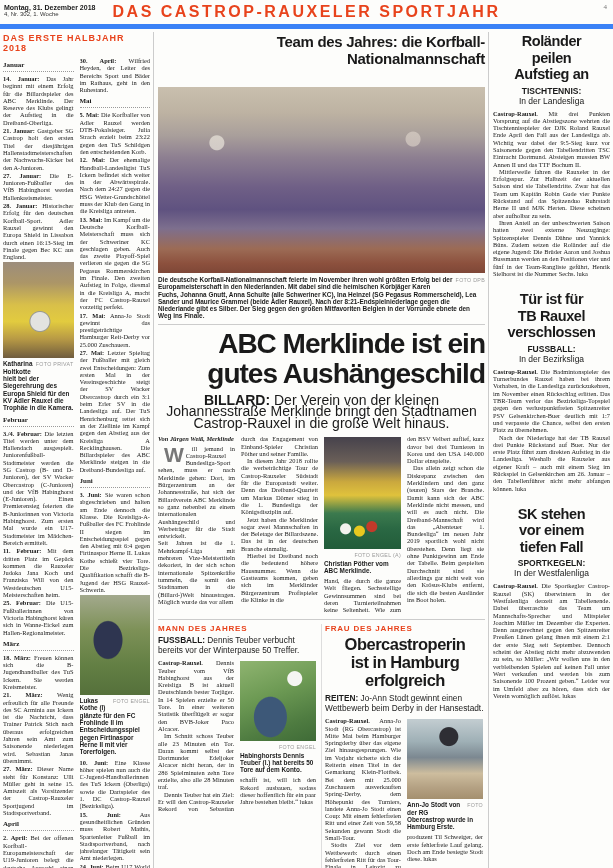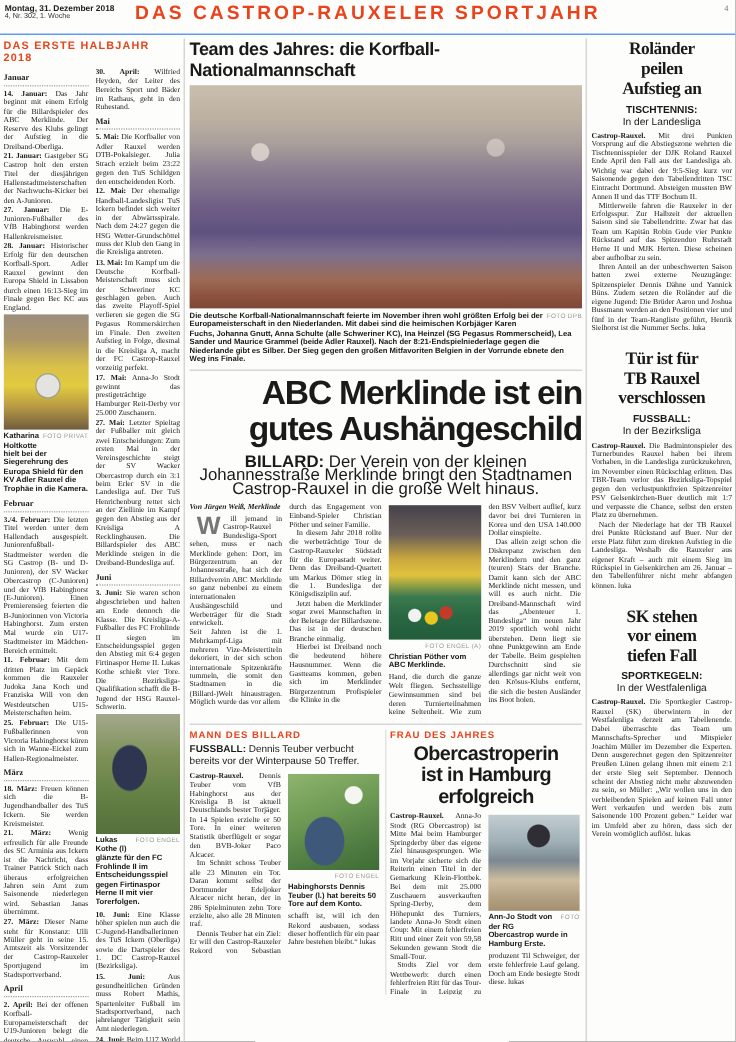--- a/index.html
+++ b/index.html
@@ -3,21 +3,21 @@
 <meta charset="utf-8">
 <style>
   * { margin:0; padding:0; box-sizing:border-box; }
   html,body { background:#888; }
   .page {
     position:relative; width:613px; height:868px; margin:0 auto;
     background:#fdfdfb; color:#1a1a1a; overflow:hidden;
     font-family:"Liberation Serif", serif;
   }
   
-  .hdr { position:absolute; left:0; top:0; width:613px; height:29px; border-bottom:1px solid #3b82f6; }
+  .hdr { position:absolute; left:0; top:0; width:613px; height:29px; border-bottom:5px solid #3b82f6; }
   .dateblock { position:absolute; left:4px; top:4px; font-family:"Liberation Sans",sans-serif; }
   .d1 { font-size:7px; font-weight:bold; }
   .d2 { font-size:6px; color:#333; }
   .masthead {
     position:absolute; left:0; right:0; top:3px; text-align:center;
     font-family:"Liberation Sans",sans-serif; font-weight:bold;
     font-size:16px; letter-spacing:2.5px; color:#e8431c;
   }
   .corner { position:absolute; right:6px; top:3px; font-size:7px; color:#777; }
   
@@ -59,21 +59,21 @@
     radial-gradient(circle at 55% 22%, #2e2e34 0 9px, rgba(0,0,0,0) 10px),
     linear-gradient(180deg,#c3cdd1 0%,#9fb0b6 28%,#7c8891 48%,#cdbd9e 68%,#b5a284 85%,#a4906f 100%); }
   
   .cap { font-family:"Liberation Sans",sans-serif; font-weight:bold; font-size:6.4px;
     line-height:7.3px; text-align:left; margin-bottom:3px; }
   .credit { font-weight:normal; font-size:5.3px; color:#999; letter-spacing:.3px;
     float:right; margin-left:3px; margin-top:1px; }
   
   .center { position:absolute; left:158px; top:33px; width:327px; }
   h1 { font-family:"Liberation Sans",sans-serif; font-size:15px; letter-spacing:-.3px;
-    margin-bottom:4px; }
+    margin-bottom:20px;text-align:right; }
   .cap-team { font-size:6.4px; }
   .hrule { height:1px; background:#ccc; margin:4px 0; }
   h2 { font-family:"Liberation Sans",sans-serif; font-size:28px; line-height:30px;
     letter-spacing:-1px; text-align:right; white-space:pre-line; margin:4px 0 6px; }
   .subhead { font-family:"Liberation Sans",sans-serif; font-size:14px; line-height:11.5px;
     text-align:center; margin-bottom:6px; }
   .subhead b { font-weight:bold; }
   .bodyrow { display:flex; gap:6px; height:180px; overflow:hidden; }
   .bcol { width:77px; }
   .byline { font-size:6.4px; font-weight:bold; font-style:italic; margin-bottom:2px; }
@@ -90,21 +90,21 @@
     letter-spacing:.8px; color:#e8431c; margin-bottom:2px; }
   h3 { font-family:"Liberation Sans",sans-serif; font-size:16.5px; line-height:18px;
     letter-spacing:-.5px; text-align:center; white-space:pre-line; margin-bottom:4px; }
   .subhead2 { font-family:"Liberation Sans",sans-serif; font-size:8.3px; line-height:10px;
     text-align:left; margin-bottom:4px; }
   .fcols { display:flex; gap:6px; height:152px; overflow:hidden; }
   .fcol { width:76px; }
   
   .railcol { position:absolute; left:493px; top:33px; width:117px; height:835px; overflow:hidden; }
   .rail-art { margin-bottom:14px; }
-  .rail-art h4 { font-family:Liberation Serif, serif; font-size:14.5px; line-height:16.5px;
+  .rail-art h4 { font-family:Liberation Sans, sans-serif; font-size:14.5px; line-height:16.5px;
     letter-spacing:-.4px; text-align:center; white-space:pre-line; margin-bottom:3px; }
   .rail-kicker { font-family:"Liberation Sans",sans-serif; font-size:8.5px; line-height:10px;
     text-align:center; margin-bottom:4px; }
   .rail-kicker .l1 { font-weight:bold; display:block; }
 </style>
 </head>
 <body>
 
 <div class="page">
 
@@ -215,21 +215,21 @@
             <p class="jp">den BSV Velbert auflief, kurz davor bei drei Turnieren in Korea und den USA 140.000 Dollar einspielte.</p>
             <p class="jp">Das allein zeigt schon die Diskrepanz zwischen den Merklindern und den ganz (teuren) Stars der Branche. Damit kann sich der ABC Merklinde nicht messen, und will es auch nicht. Die Dreiband-Mannschaft wird das „Abenteuer 1. Bundesliga“ im neuen Jahr 2019 sportlich wohl nicht überstehen. Denn liegt sie ohne Punktgewinn am Ende der Tabelle. Beim gespielten Durchschnitt sind sie allerdings gar nicht weit von den Krösus-Klubs entfernt, die sich die besten Ausländer ins Boot holen.</p>
           </div>
       </div>
     </div>
 
     <div class="hrule"></div>
 
     <div class="bottomrow">
       <section class="feature">
-        <div class="kicker">MANN DES BILLARD</div>
+        <div class="kicker">MANN DES JAHRES</div>
         <p class="subhead2"><b>FUSSBALL:</b> <span>Dennis Teuber verbucht bereits vor der Winterpause 50 Treffer.</span></p>
         <div class="fcols">
           <div class="fcol">
             <div class="jlist">
                 <p class="jp"><b>Castrop-Rauxel.</b> Dennis Teuber vom VfB Habinghorst aus der Kreisliga B ist aktuell Deutschlands bester Torjäger. In 14 Spielen erzielte er 50 Tore. In einer weiteren Statistik überflügelt er sogar den BVB-Joker Paco Alcacer.</p>
                 <p class="jp">Im Schnitt schoss Teuber alle 23 Minuten ein Tor. Daran kommt selbst der Dortmunder Edeljoker Alcacer nicht heran, der in 286 Spielminuten zehn Tore erzielte, also alle 28 Minuten traf.</p>
                 <p class="jp">Dennis Teuber hat ein Ziel: Er will den Castrop-Rauxeler Rekord von Sebastian Purchla (FC Castrop-Rauxel) knacken. „Mir fehlen dazu noch 13 Tore. Das sieht gut aus“, so der 26-jährige Habinghorster Angreifer. „Wenn das ge-</p>
               </div>
           </div>
           <div class="fcol">
@@ -240,20 +240,21 @@
               </div>
           </div>
         </div>
       </section>
       <div class="vdiv"></div>
       <section class="feature">
         <div class="kicker">FRAU DES JAHRES</div>
         <h3>Obercastroperin
 ist in Hamburg
 erfolgreich</h3>
+        <p class="subhead2"><b>REITEN:</b> <span>Jo-Ann Stodt gewinnt einen Wettbewerb beim Derby in der Hansestadt.</span></p>
         <div class="fcols">
           <div class="fcol">
             <div class="jlist">
                 <p class="jp"><b>Castrop-Rauxel.</b> Anna-Jo Stodt (RG Obercastrop) ist Mitte Mai beim Hamburger Springderby über das eigene Ziel hinausgesprungen. Wie im Vorjahr sicherte sich die Reiterin einen Titel in der Gemarkung Klein-Flottbek. Bei dem mit 25.000 Zuschauern ausverkauften Spring-Derby, dem Höhepunkt des Turniers, landete Anna-Jo Stodt einen Coup: Mit einem fehlerfreien Ritt und einer Zeit von 59,58 Sekunden gewann Stodt die Small-Tour.</p>
                 <p class="jp">Stodts Ziel vor dem Wettbewerb: durch einen fehlerfreien Ritt für das Tour-Finale in Leipzig zu qualifizieren.“ Unter Druck geriet Stodt als Luna Marie Schweiger, Tochter von Schauspieler und Film-</p>
               </div>
           </div>
           <div class="fcol">
             <div class="photo photo-stodt"></div>
             <p class="cap"><span class="credit">FOTO</span><span>Ann-Jo Stodt von der RG Obercastrop wurde in Hamburg Erste.</span></p>

